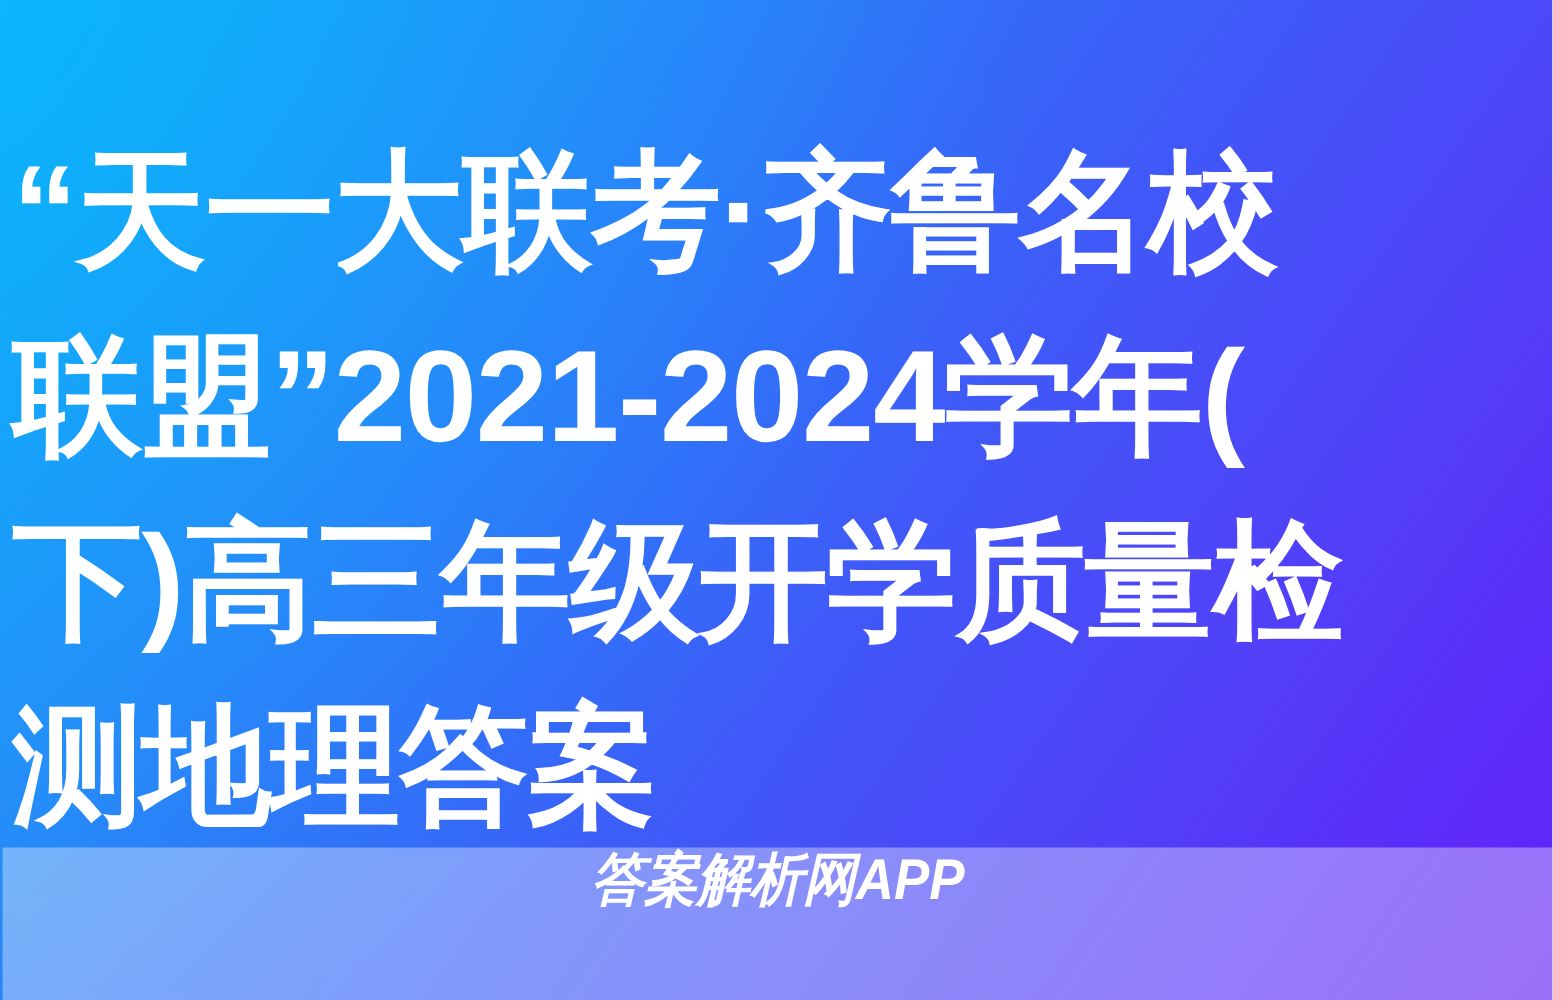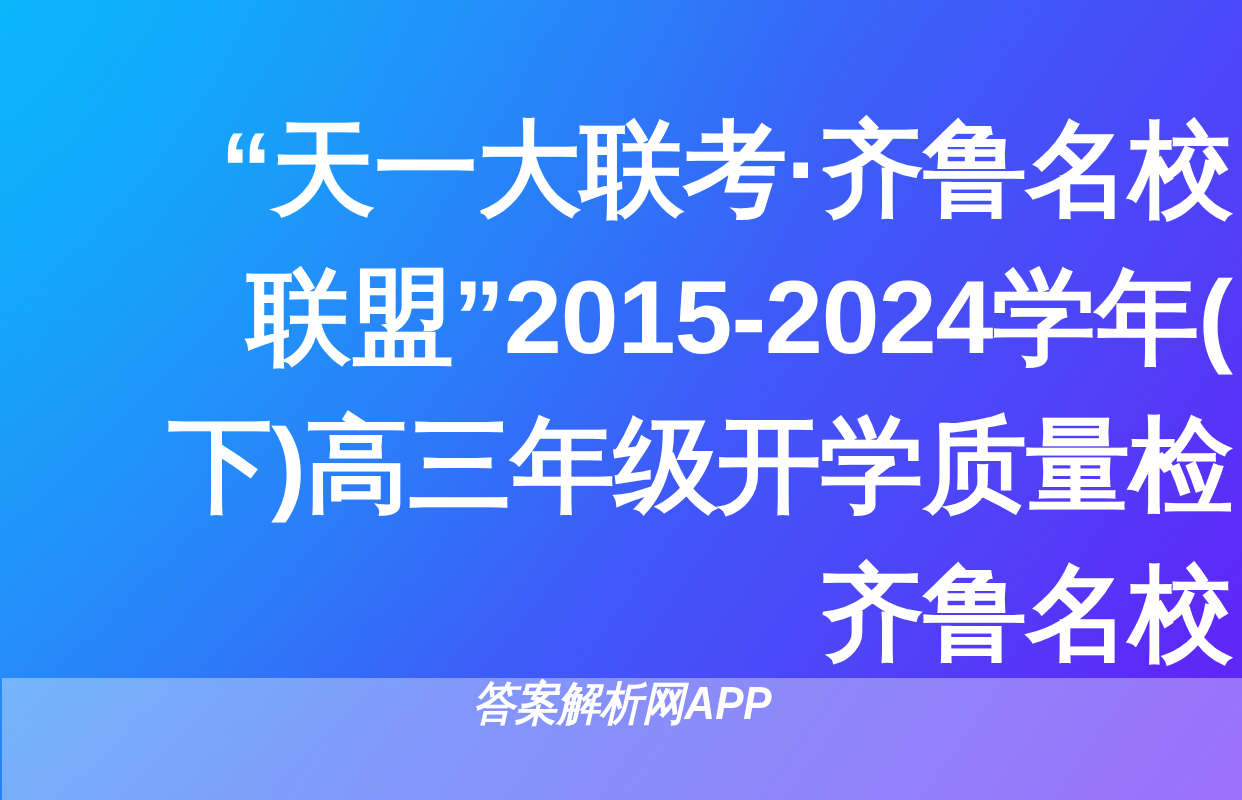--- a/index.html
+++ b/index.html
@@ -40,21 +40,21 @@
     pointer-events: none;
   }
 
   
   .title-block {
     position: absolute;
     left: 0;
     right: 0;
     top: 96px;
     z-index: 3;
-    text-align: right;
+    text-align: left;
     padding: 0 10px;
     box-sizing: border-box;
   }
 
   .title-line {
     display: block;
     color: #ffffff;
     font-size: 104px;
     line-height: 148px;
     font-weight: 700;
@@ -90,22 +90,22 @@
     padding-bottom: 4px;
   }
 </style>
 </head>
 <body>
 
 <div class="poster">
 
   <div class="title-block">
     <span class="title-line">“天一大联考·齐鲁名校</span>
-    <span class="title-line">联盟”2015-2024学年(</span>
+    <span class="title-line">联盟”2021-2024学年(</span>
     <span class="title-line">下)高三年级开学质量检</span>
-    <span class="title-line">齐鲁名校</span>
+    <span class="title-line">测地理答案</span>
   </div>
 
   <div class="watermark-band">
     <span class="watermark-text">答案解析网APP</span>
   </div>
 
 </div>
 
 </body></html>

